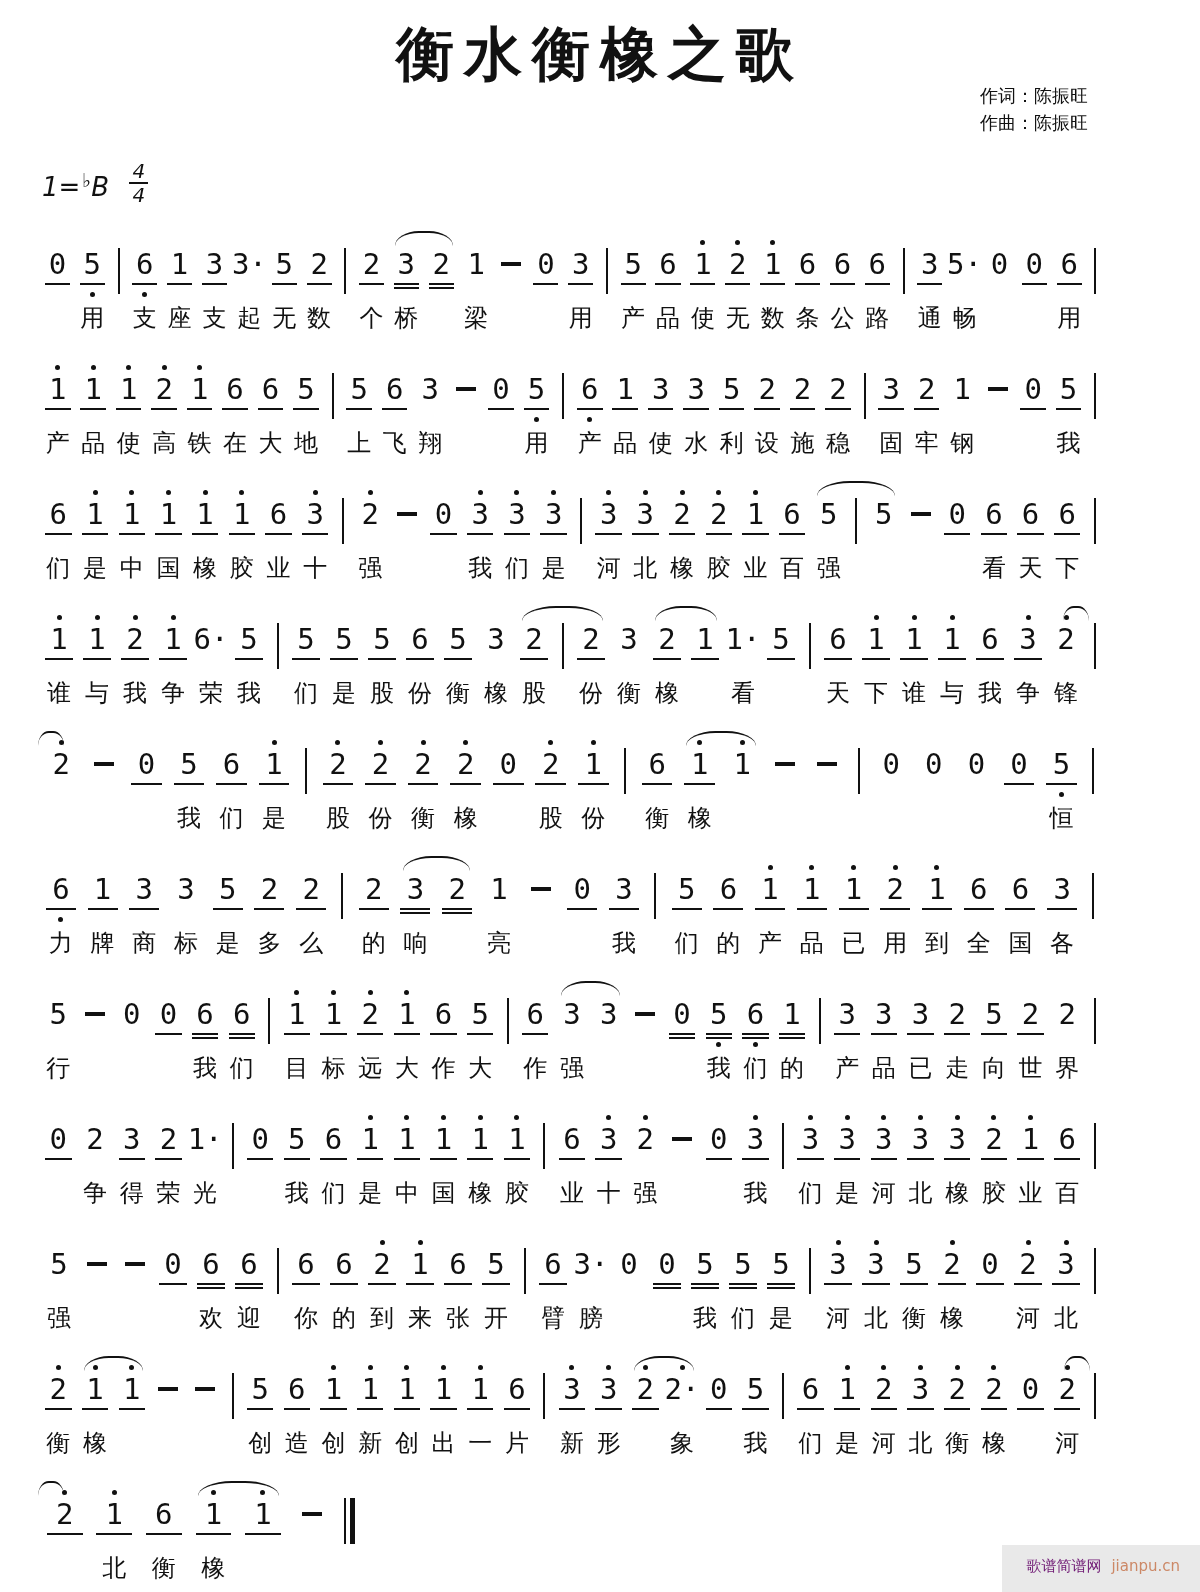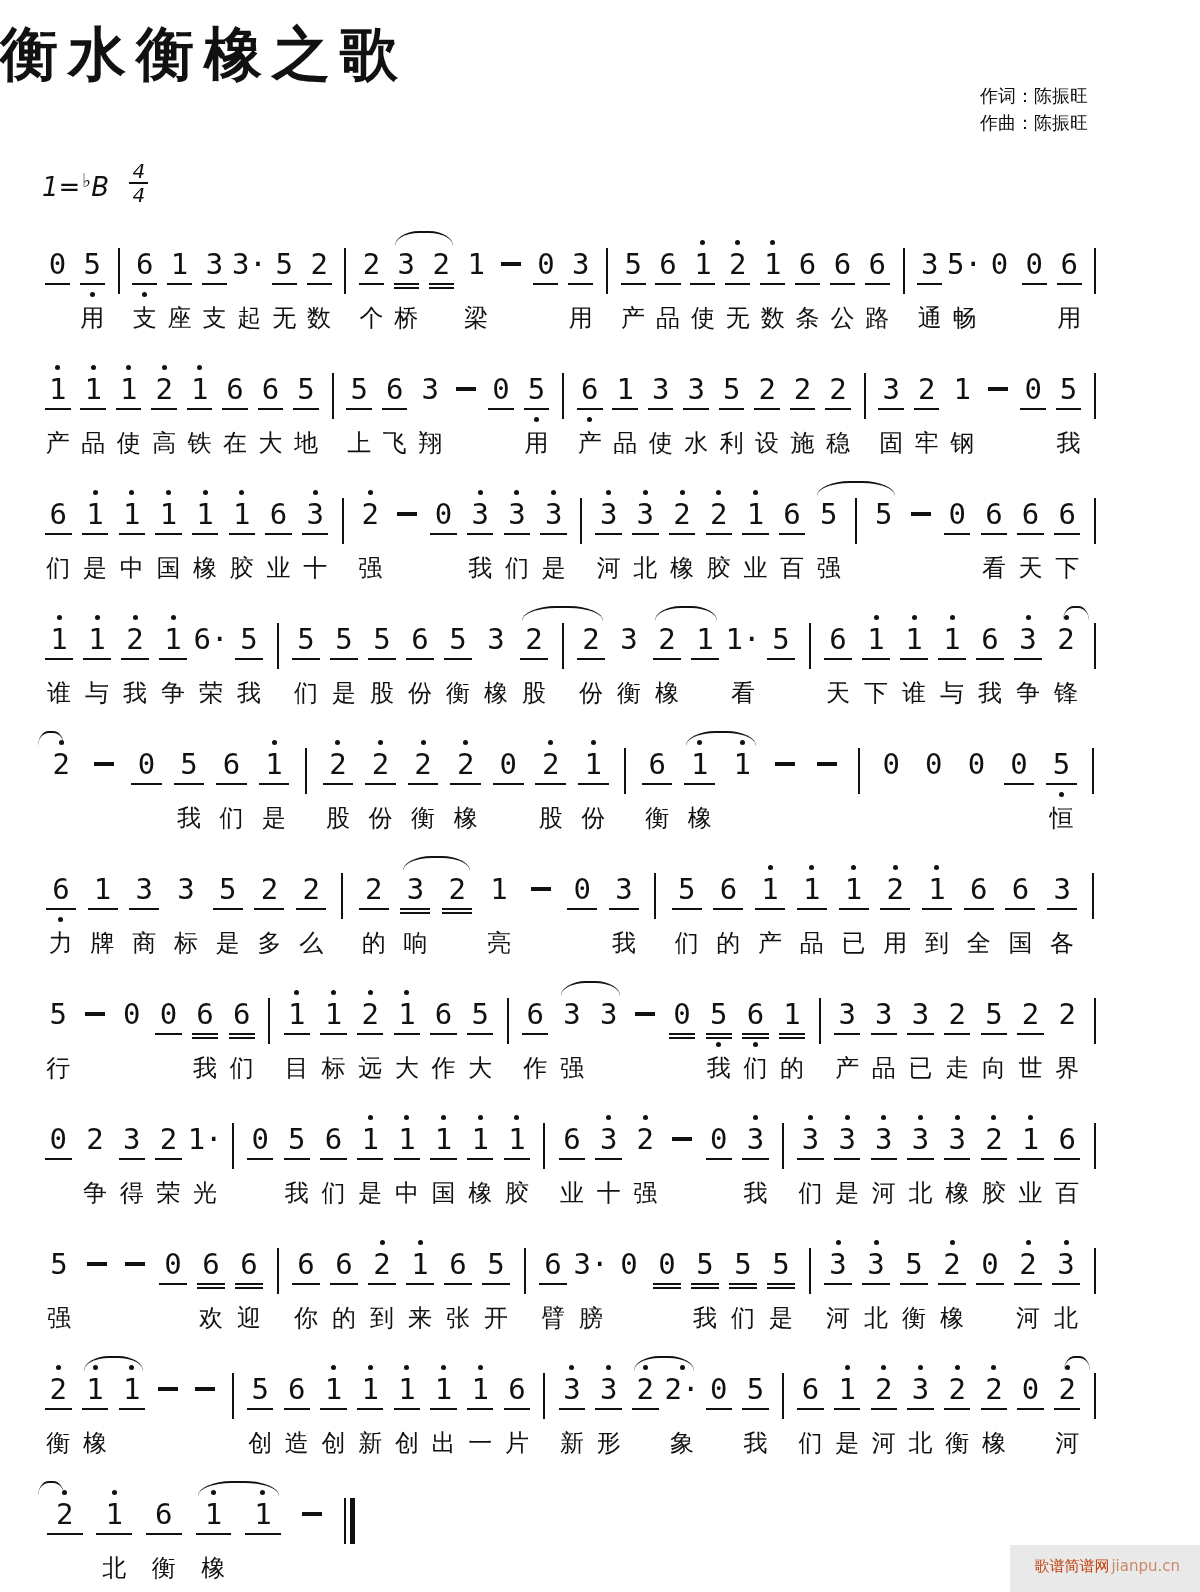--- a/index.html
+++ b/index.html
@@ -1,21 +1,21 @@
 <!DOCTYPE html>
 <html><head>
 <meta charset="utf-8">
 <style>
   html,body{margin:0;padding:0;}
   body{
     width:1200px;height:1592px;position:relative;background:#ffffff;color:#111;
     font-family:"DejaVu Serif", serif;overflow:hidden;
   }
   .title{
-    text-align:left;font-size:58px;font-weight:700;letter-spacing:10px;
+    text-align:center;font-size:58px;font-weight:700;letter-spacing:10px;
     margin:0;padding-top:16px;font-family:"DejaVu Serif", serif;
   }
   .credits{position:absolute;top:82px;right:112px;font-size:18px;line-height:1.5;text-align:right;}
   .keyline{position:absolute;top:160px;left:42px;font-size:26px;font-family:"DejaVu Sans", sans-serif;font-style:italic;}
   .flat{font-size:19px;vertical-align:9px;margin-left:2px;}
   .timesig{display:inline-block;vertical-align:-6px;margin-left:12px;font-size:20px;text-align:center;line-height:1.1;font-family:"DejaVu Sans", sans-serif;}
   .ts-top{display:block;border-bottom:2px solid #111;padding:0 3px;}
   .ts-bot{display:block;}
   .score{position:absolute;top:235px;left:40px;}
   .score-line{margin-bottom:24px;}
@@ -29,22 +29,22 @@
   .slot-lodot{height:10px;display:flex;justify-content:center;align-items:flex-start;padding-top:1px;}
   .odot{width:5px;height:5px;border-radius:50%;background:#111;margin-bottom:2px;}
   .slot-lyr{height:34px;font-size:24px;line-height:32px;white-space:nowrap;font-family:"DejaVu Serif", serif;}
   .barline-mark{width:2px;height:46px;background:#111;transform:translateY(7px);}
   .dash-mark{width:20px;height:4px;background:#111;}
   .finalbar-mark{display:flex;transform:translateY(7px);}
   .fb-thin{width:2px;height:46px;background:#111;margin-right:4px;}
   .fb-thick{width:5px;height:46px;background:#111;}
   .arc{position:absolute;top:-4px;height:13px;border-top:2.5px solid #111;border-radius:50% 50% 0 0 / 120% 120% 0 0;}
   .footer{position:absolute;right:0;bottom:0;background:#e9e9e9;padding:12px 20px 16px 24px;font-size:15px;font-family:"DejaVu Sans", sans-serif;}
-  .site-name{color:#c2410c;}
-  .site-url{color:#cc8866;margin-left:2px;}
+  .site-name{color:#701a75;}
+  .site-url{color:#cc8866;margin-left:10px;}
 </style>
 </head>
 <body>
 
 <h1 class="title">衡水衡橡之歌</h1>
 
 <div class="credits">
   <div>作词：陈振旺</div>
   <div>作曲：陈振旺</div>
 </div>

